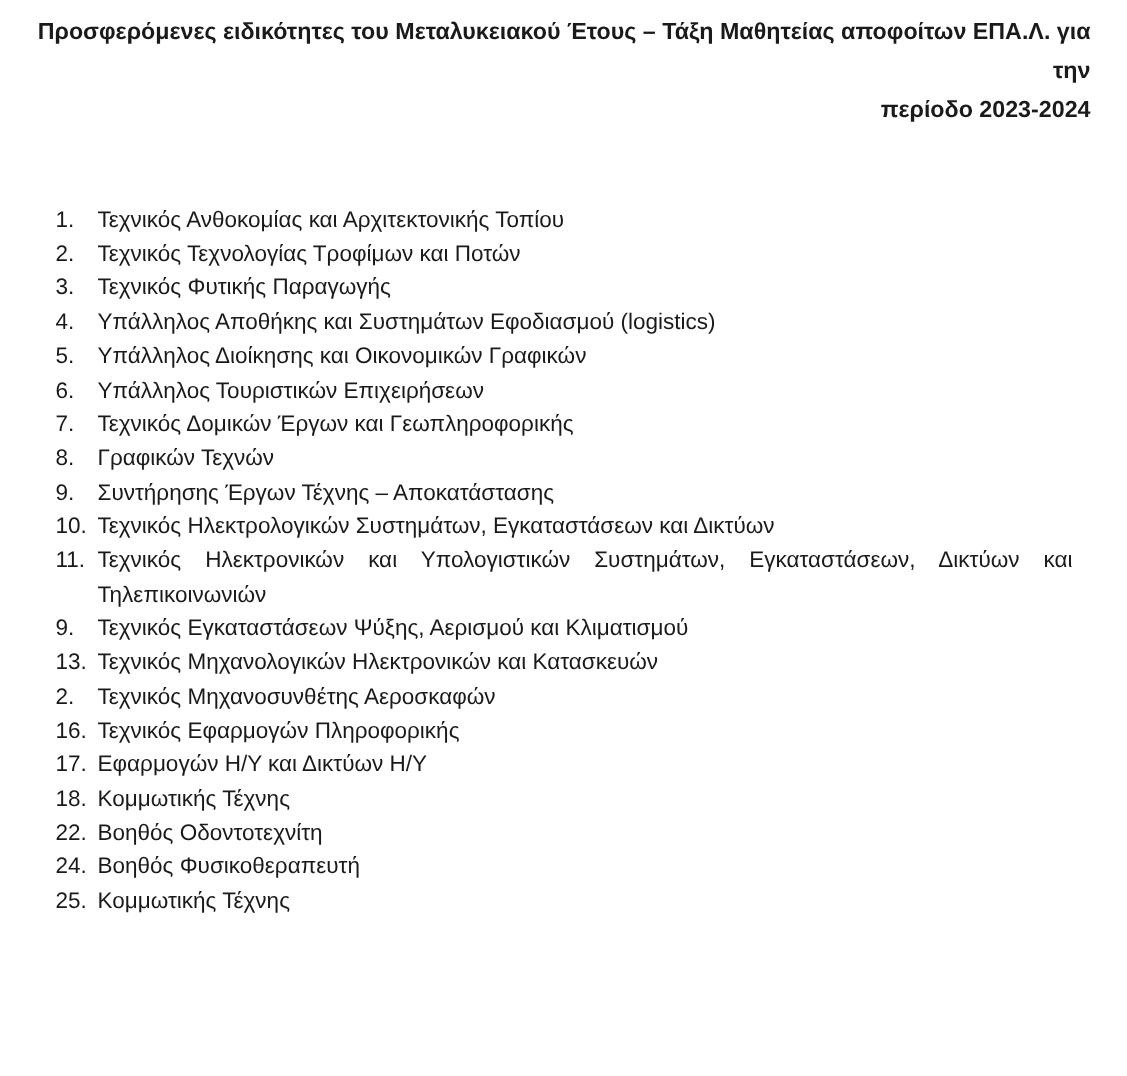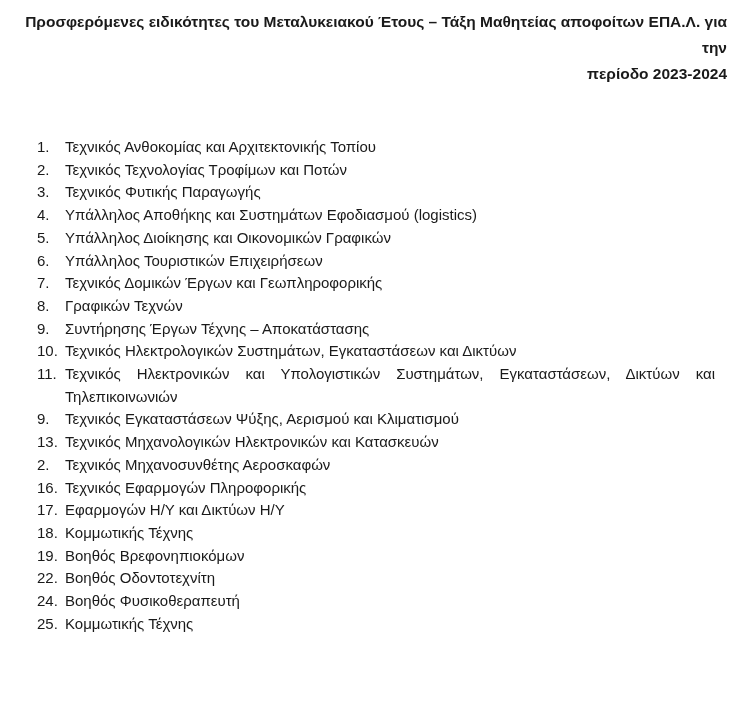--- a/index.html
+++ b/index.html
@@ -139,24 +139,20 @@
       <div class="spec-item">
         <span class="spec-num">17.</span>
         <span class="spec-text">Εφαρμογών Η/Υ και Δικτύων Η/Υ</span>
       </div>
 
       <div class="spec-item">
         <span class="spec-num">18.</span>
         <span class="spec-text">Κομμωτικής Τέχνης</span>
       </div>
 
-      <div class="spec-item">
-        <span class="spec-num">19.</span>
-        <span class="spec-text">Βοηθός Βρεφονηπιοκόμων</span>
-      </div>
 
 
 
       <div class="spec-item">
         <span class="spec-num">22.</span>
         <span class="spec-text">Βοηθός Οδοντοτεχνίτη</span>
       </div>
 
 
       <div class="spec-item">

